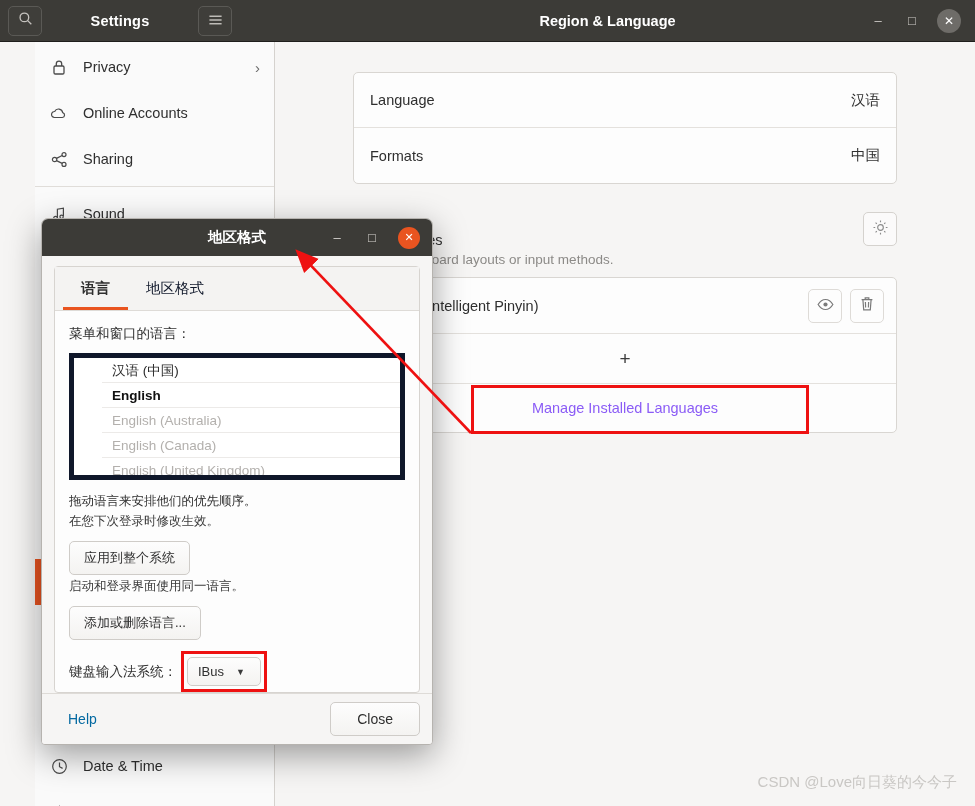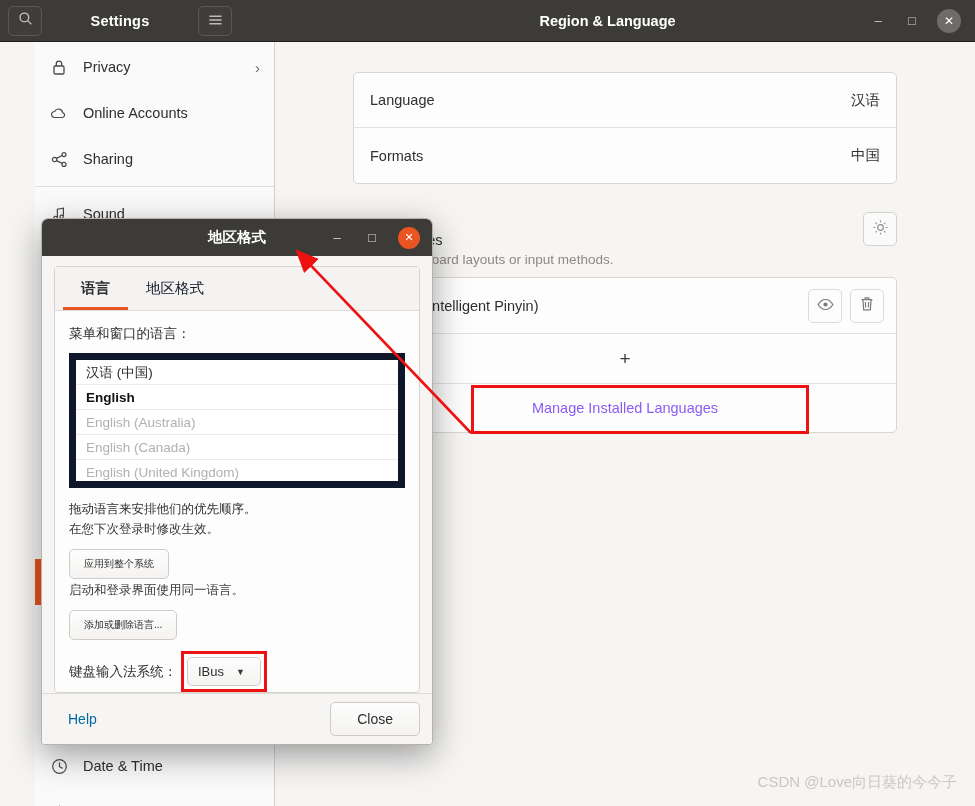--- a/index.html
+++ b/index.html
@@ -197,36 +197,36 @@
   }
   .tab {
     padding: 12px 18px 9px 18px;
     font-size: 14.5px; color: #0f172a;
     border-bottom: 3px solid transparent;
   }
   .tab.active { color: #2f2f2f; font-weight: bold; border-bottom-color: #e95420; }
   .pane { padding: 14px 14px 0 14px; flex: 1; display: flex; flex-direction: column; min-height: 0; }
   .pane-label { font-size: 13.5px; color: #2f2f2f; margin-bottom: 10px; }
   .lang-list {
-    border: 7px solid #0f172a; background: #fff;
-    height: 149px; overflow: hidden;
+    border: 5px solid #0f172a; background: #fff;
+    height: 149px; overflow: hidden; padding-left: 28px;
   }
   .lang-item {
     height: 25px; line-height: 25px;
     padding: 0 10px; font-size: 13.5px;
     border-bottom: 1px solid #eceae8;
     color: #b3b0ad; white-space: nowrap;
   }
   .lang-item.dark { color: #2b2b2b; }
   .lang-item.bold { color: #111; font-weight: bold; }
   .hint-strong { font-size: 12.5px; color: #2f2f2f; font-weight: normal; margin-top: 13px; }
   .hint { font-size: 12.5px; color: #3a3a3a; margin-top: 3px; }
   .gbtn {
     display: inline-block; margin-top: 11px;
-    padding: 7px 14px; font-size: 10px; color: #2f2f2f;
+    padding: 7px 14px; font-size: 13px; color: #2f2f2f;
     border: 1px solid #cfccc8; border-radius: 5px;
     background: linear-gradient(#fdfdfd,#f4f3f1);
   }
   .ime-row { display: flex; align-items: center; margin-top: 11px; }
   .ime-label { font-size: 13.5px; color: #2f2f2f; }
   .hl-box {
     border: 3px solid #ee1111; padding: 3px; margin-left: 4px;
     display: inline-flex;
   }
   .combo {

